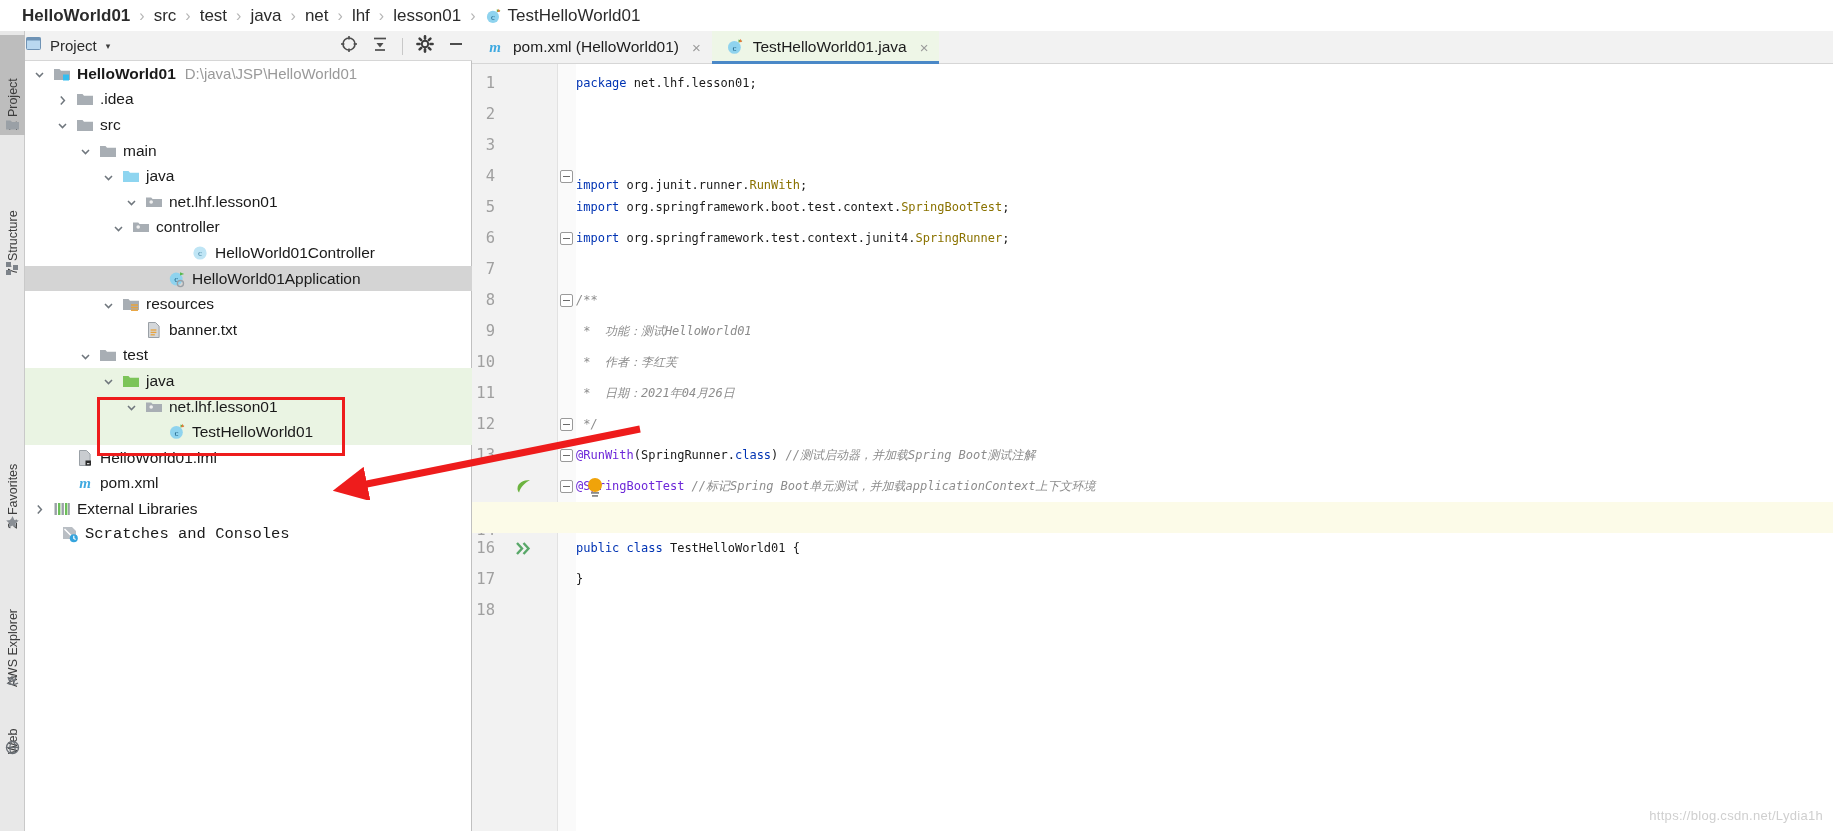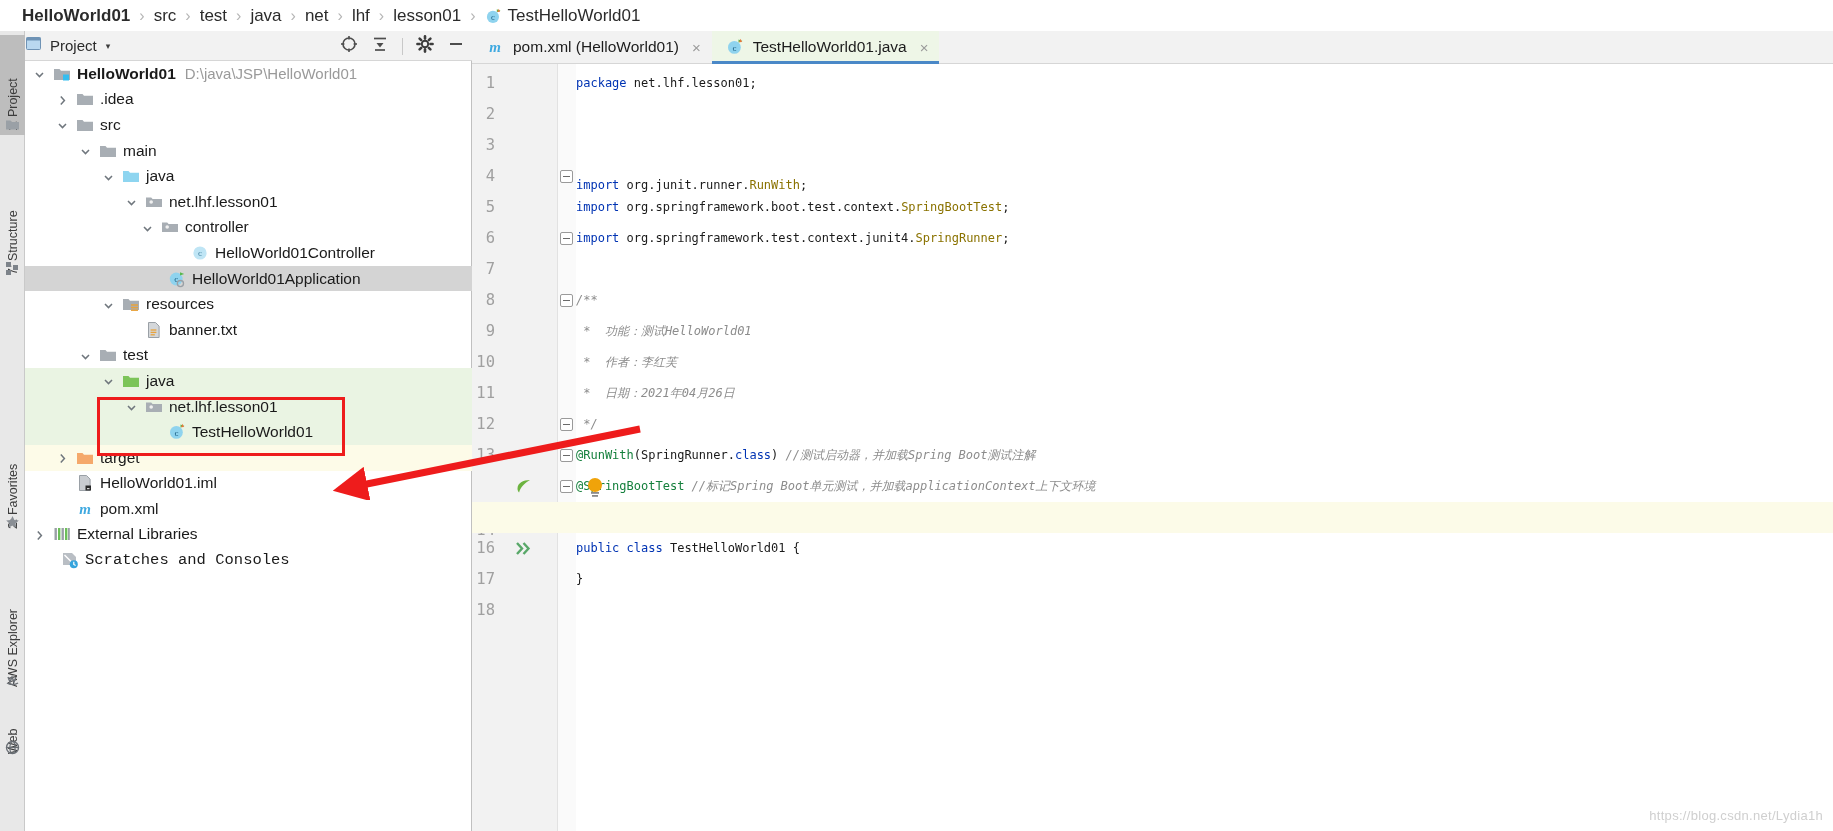--- a/index.html
+++ b/index.html
@@ -98,21 +98,21 @@
 
   .codelines { position: absolute; left: 104px; top: 0; right: 0; height: 767px; }
   .cline {
     position: absolute; left: 0; height: 31px; line-height: 31px;
     font-family: "DejaVu Sans Mono", monospace; font-size: 12px; white-space: pre;
   }
   .hlline { position: absolute; left: 0; width: 1361px; height: 31px; background: #fcfbe8; }
   .kw { color: #0033b3; }
   .pl { color: #1a1a1a; }
   .cls { color: #8a7200; }
-  .ann { color: #15803d; }
+  .ann { color: #6d28d9; }
   .cmt { color: #8c8c8c; font-style: italic; }
   .jdoc { color: #8c8c8c; font-style: italic; }
 
   .foldmark {
     position: absolute; left: 0; width: 13px; height: 13px;
     border: 1px solid #9a9a9a; background: #fff; border-radius: 2px;
   }
   .foldmark::after {
     content: ""; position: absolute; left: 2px; top: 5px; width: 7px; height: 1px; background: #6a6a6a;
   }
@@ -295,21 +295,21 @@
         <div class="trow" style="padding-left: 100px;">
           <span class="arrow"><svg width="13" height="13" viewBox="0 0 13 13">
               <path d="M3 5l3.5 3.6L10 5" fill="none" stroke="#6f767d" stroke-width="1.5"></path>
             </svg></span>
           <span class="ticon" style="margin-left: 7px;"><svg width="18" height="18" viewBox="0 0 18 18">
               <path d="M1 4.5h5.2l1.4 1.6H17V14H1z" fill="#a8aeb4"></path>
               <circle cx="6.2" cy="9" r="1.8" fill="#f0f0f0"></circle>
             </svg></span>
           <span class="tname">net.lhf.lesson01</span>
         </div>
-        <div class="trow" style="padding-left: 116px;">
+        <div class="trow" style="padding-left: 87px;">
           <span class="arrow"><svg width="13" height="13" viewBox="0 0 13 13">
               <path d="M3 5l3.5 3.6L10 5" fill="none" stroke="#6f767d" stroke-width="1.5"></path>
             </svg></span>
           <span class="ticon" style="margin-left: 7px;"><svg width="18" height="18" viewBox="0 0 18 18">
               <path d="M1 4.5h5.2l1.4 1.6H17V14H1z" fill="#a8aeb4"></path>
               <circle cx="6.2" cy="9" r="1.8" fill="#f0f0f0"></circle>
             </svg></span>
           <span class="tname">controller</span>
         </div>
         <div class="trow" style="padding-left: 146px;">
@@ -386,29 +386,20 @@
         </div>
         <div class="trow green" style="padding-left: 123px;">
           <span class="arrow"></span>
           <span class="ticon" style="margin-left: 7px;"><svg width="18" height="18" viewBox="0 0 18 18">
               <circle cx="8.4" cy="9.4" r="6.4" fill="#8fd3ee"></circle>
               <text x="8.4" y="13" font-size="9" text-anchor="middle" fill="#10557a" font-family="Liberation Serif, serif">c</text>
               <path d="M12.5 1.4l4 1.6-4 1.6z" fill="#58b94d"></path>
               <path d="M14.6 0.8l1.4 3.2-3 .2z" fill="#e8763a"></path>
             </svg></span>
           <span class="tname">TestHelloWorld01</span>
-        </div>
-        <div class="trow yellow" style="padding-left: 31px;">
-          <span class="arrow"><svg width="13" height="13" viewBox="0 0 13 13">
-              <path d="M4.8 2.6l3.6 3.9-3.6 3.9" fill="none" stroke="#6f767d" stroke-width="1.5"></path>
-            </svg></span>
-          <span class="ticon" style="margin-left: 7px;"><svg width="18" height="18" viewBox="0 0 18 18">
-              <path d="M1 4h5.5l1.5 1.8H17V15H1z" fill="#f5a96b" stroke="none"></path>
-            </svg></span>
-          <span class="tname">target</span>
         </div>
         <div class="trow" style="padding-left: 31px;">
           <span class="arrow"></span>
           <span class="ticon" style="margin-left: 7px;"><svg width="18" height="18" viewBox="0 0 18 18">
               <path d="M3.5 1.5h7l3.6 3.6V16.5h-10.6z" fill="#c9ccd0" stroke="#9aa0a6"></path>
               <rect x="9.5" y="11.5" width="5.5" height="5" fill="#2b2b2b"></rect>
               <rect x="11" y="14.2" width="2.5" height="1" fill="#fff"></rect>
             </svg></span>
           <span class="tname">HelloWorld01.iml</span>
         </div>

